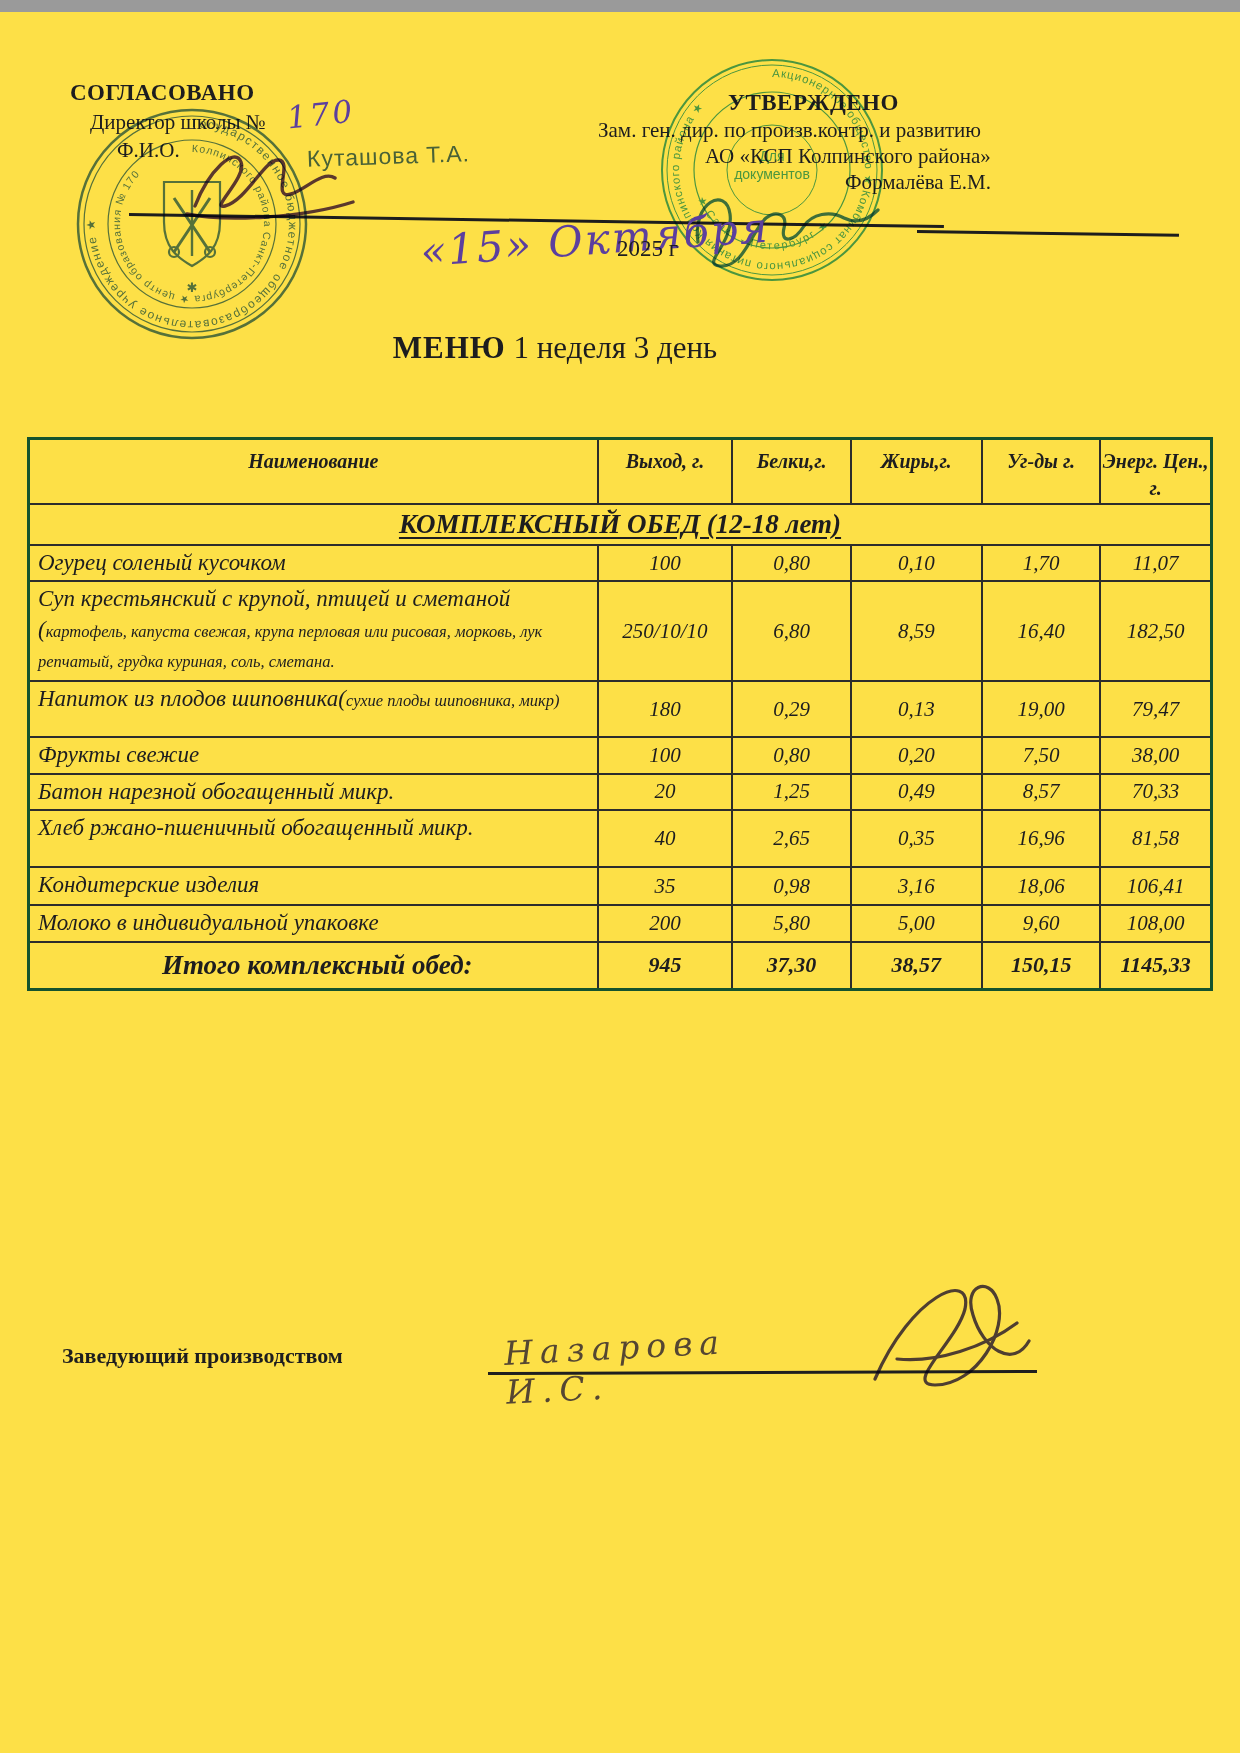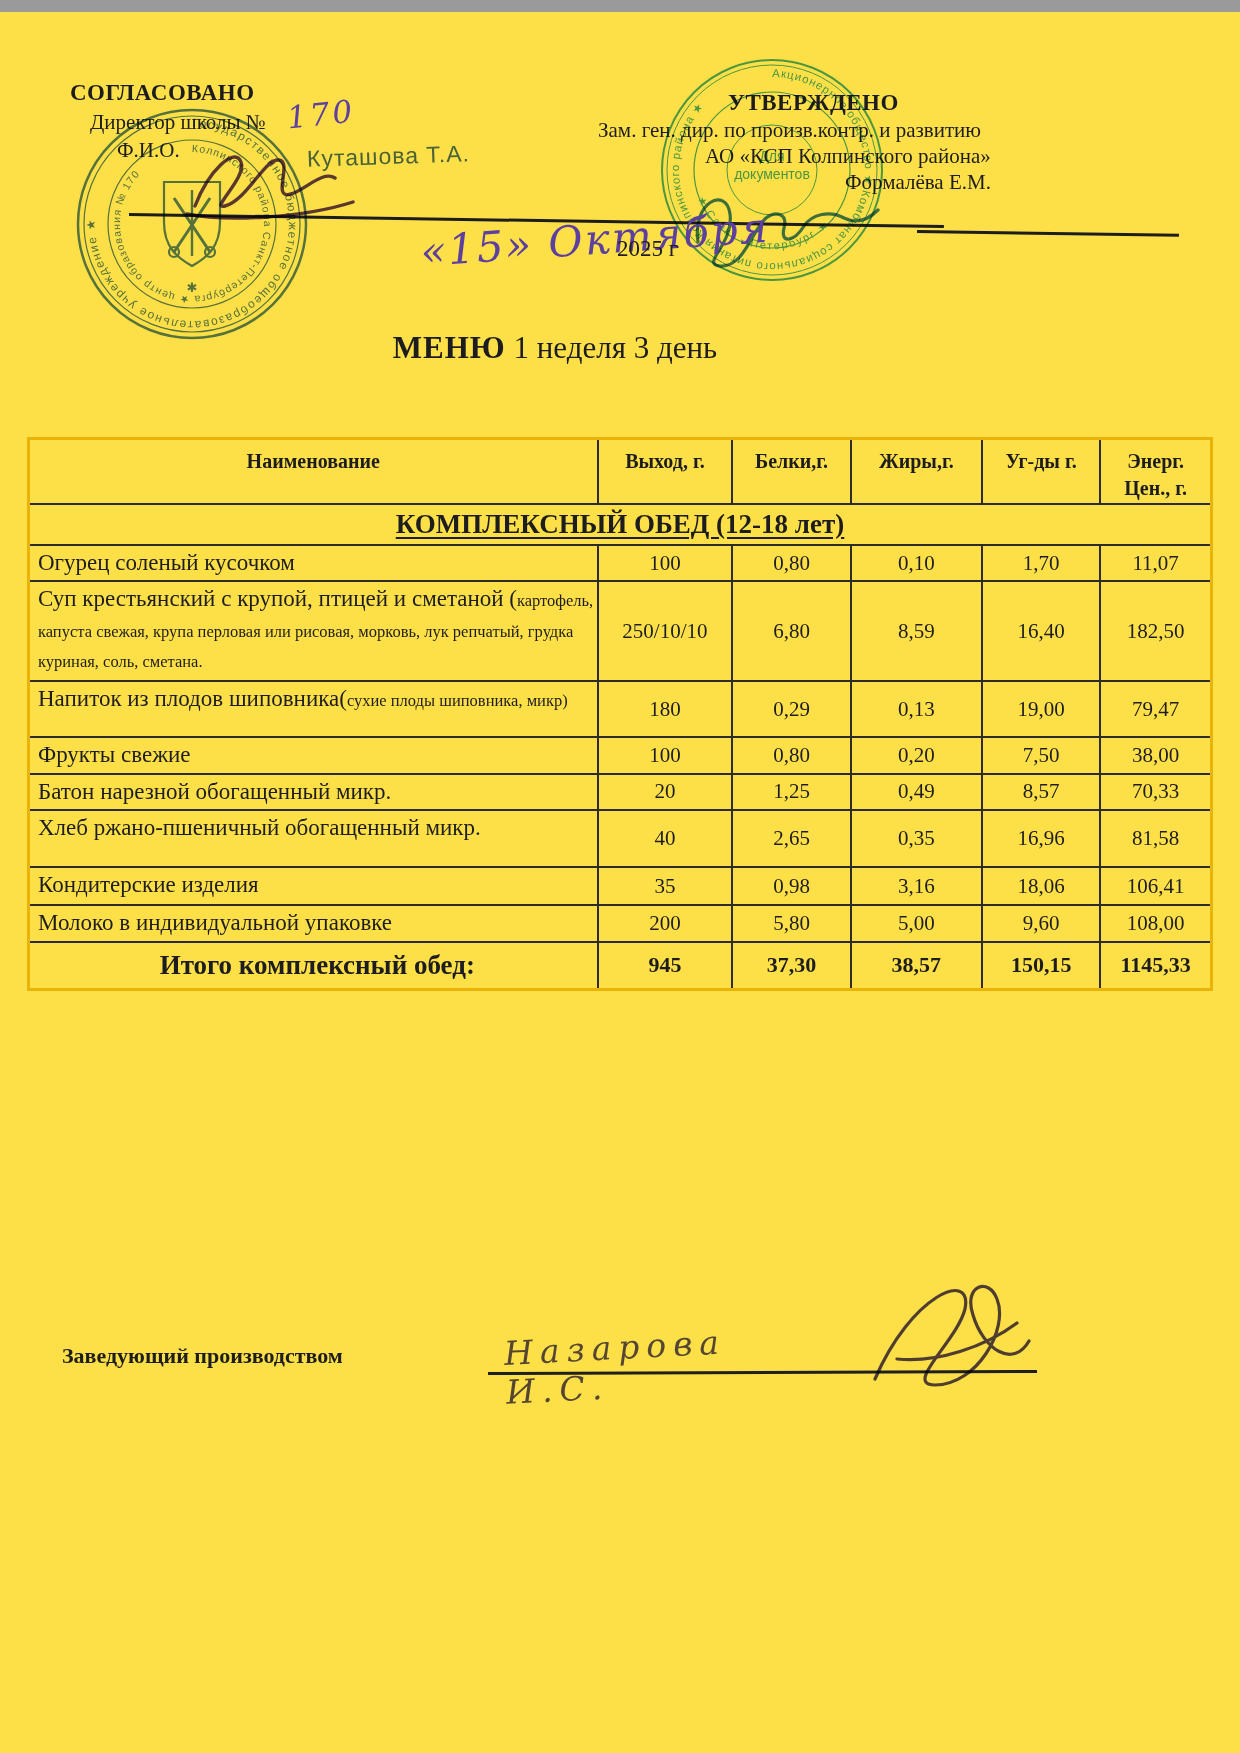--- a/index.html
+++ b/index.html
@@ -21,21 +21,21 @@
   .facsimile{font-family:"Liberation Sans",sans-serif;color:#4a6fc0;font-size:23px;letter-spacing:1px;}
   .rule{background:#1d1d1d;height:3px;transform-origin:left center;}
   .stamp{mix-blend-mode:multiply;opacity:.88;}
   .sig{mix-blend-mode:multiply;}
   .doc-title{position:absolute;left:0;right:0;top:318px;text-align:center;font-size:31px;transform:translateX(-65px);}
   .doc-title b{letter-spacing:1px;}
   
   .tbl-wrap{margin:0 27px;}
   table.menu{border-collapse:collapse;width:100%;table-layout:fixed;}
   table.menu td, table.menu th{border:2px solid #2c2c2c;}
-  table.menu{border:3px solid #eab308;}
+  table.menu{border:3px solid #14532d;font-style:italic;}
   th{font-size:20px;font-weight:bold;vertical-align:top;padding-top:8px;line-height:1.35;}
   td.name{font-size:23px;text-align:left;vertical-align:top;padding:2px 0 2px 8px;line-height:1.32;}
   td.name .det{font-size:16.5px;line-height:1.45;}
   td.num{font-size:21px;text-align:center;vertical-align:middle;}
   td.section{
     text-align:center;font-size:27px;font-weight:bold;
     text-decoration:underline;text-underline-offset:4px;
     vertical-align:middle;
   }
   tr.total td.name{font-size:27px;font-weight:bold;text-align:center;vertical-align:middle;}

